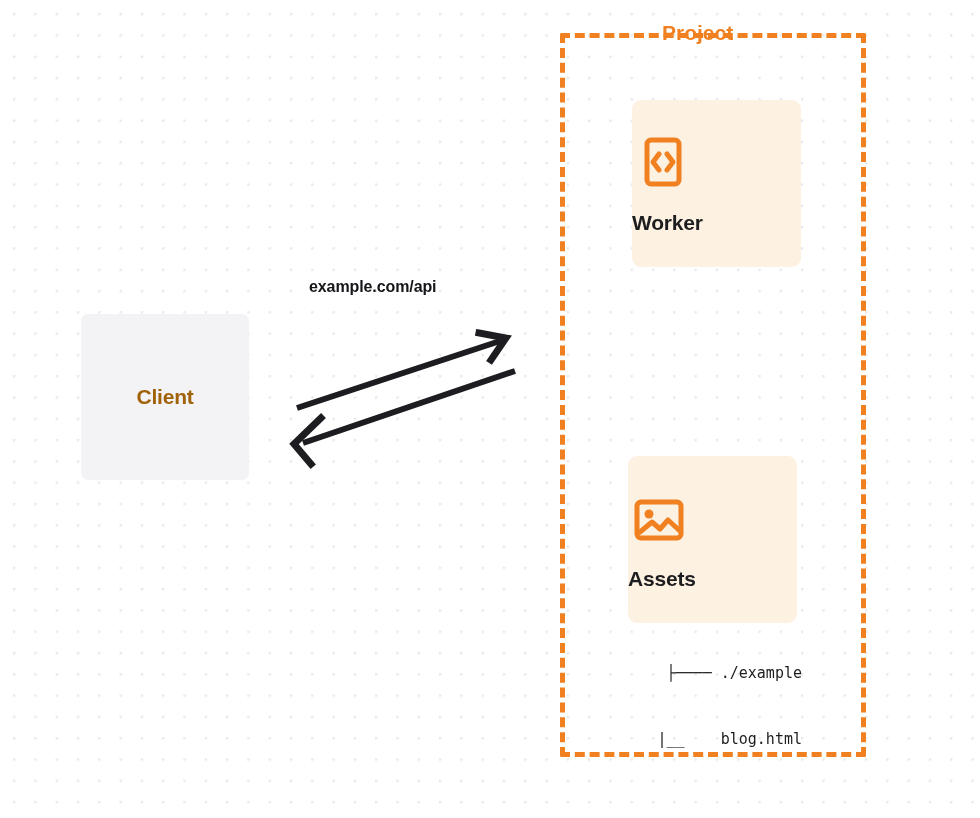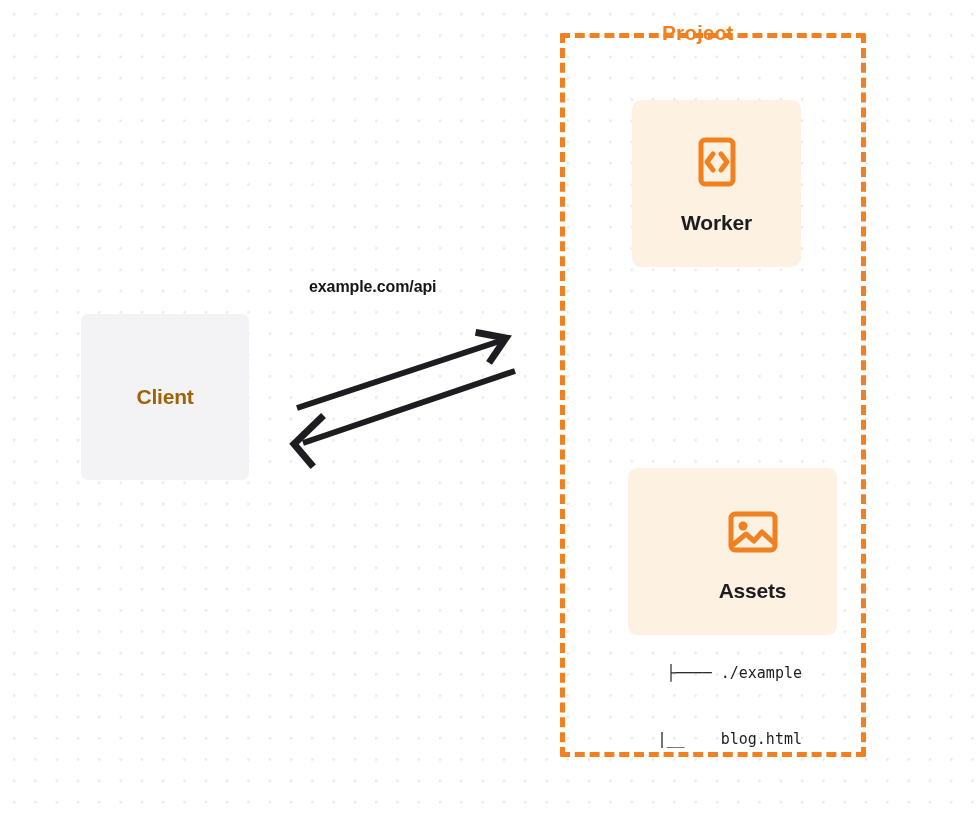--- a/index.html
+++ b/index.html
@@ -91,25 +91,24 @@
 
   
   .card {
     position: absolute;
     width: 169px;
     height: 167px;
     background: #fdf1e2;
     border-radius: 9px;
     display: flex;
     flex-direction: column;
-    align-items: center;
     justify-content: center;
   }
   .card-worker { left: 632px; top: 100px; }
-  .card-assets { left: 628px; top: 468px; padding-left: 40px; }
+  .card-assets { left: 628px; top: 456px; }
 
   .card-icon {
     width: 62px;
     height: 62px;
     display: flex;
     align-items: center;
     justify-content: center;
     margin-bottom: 16px;
   }
   .card-label {

